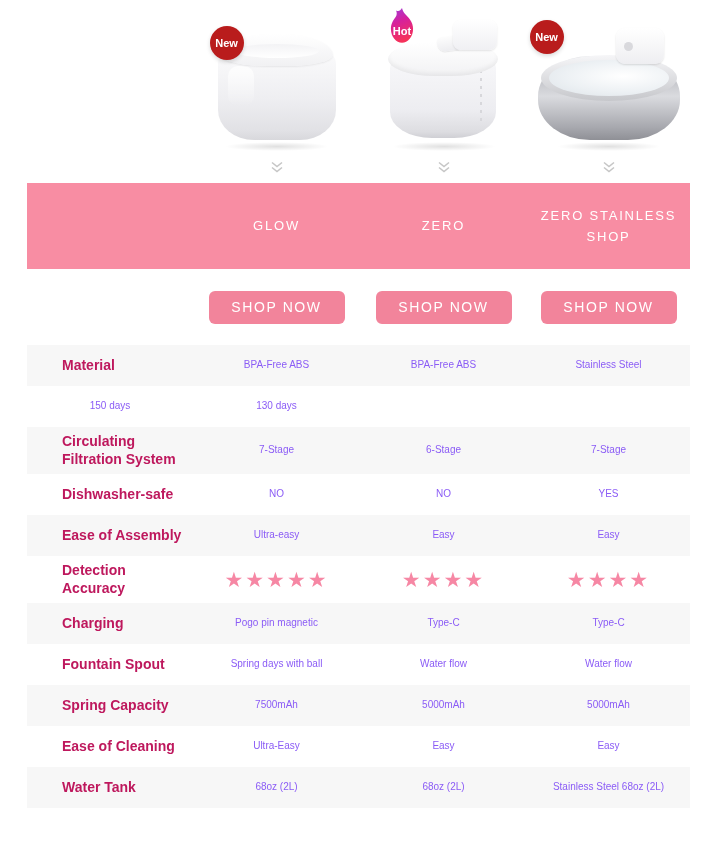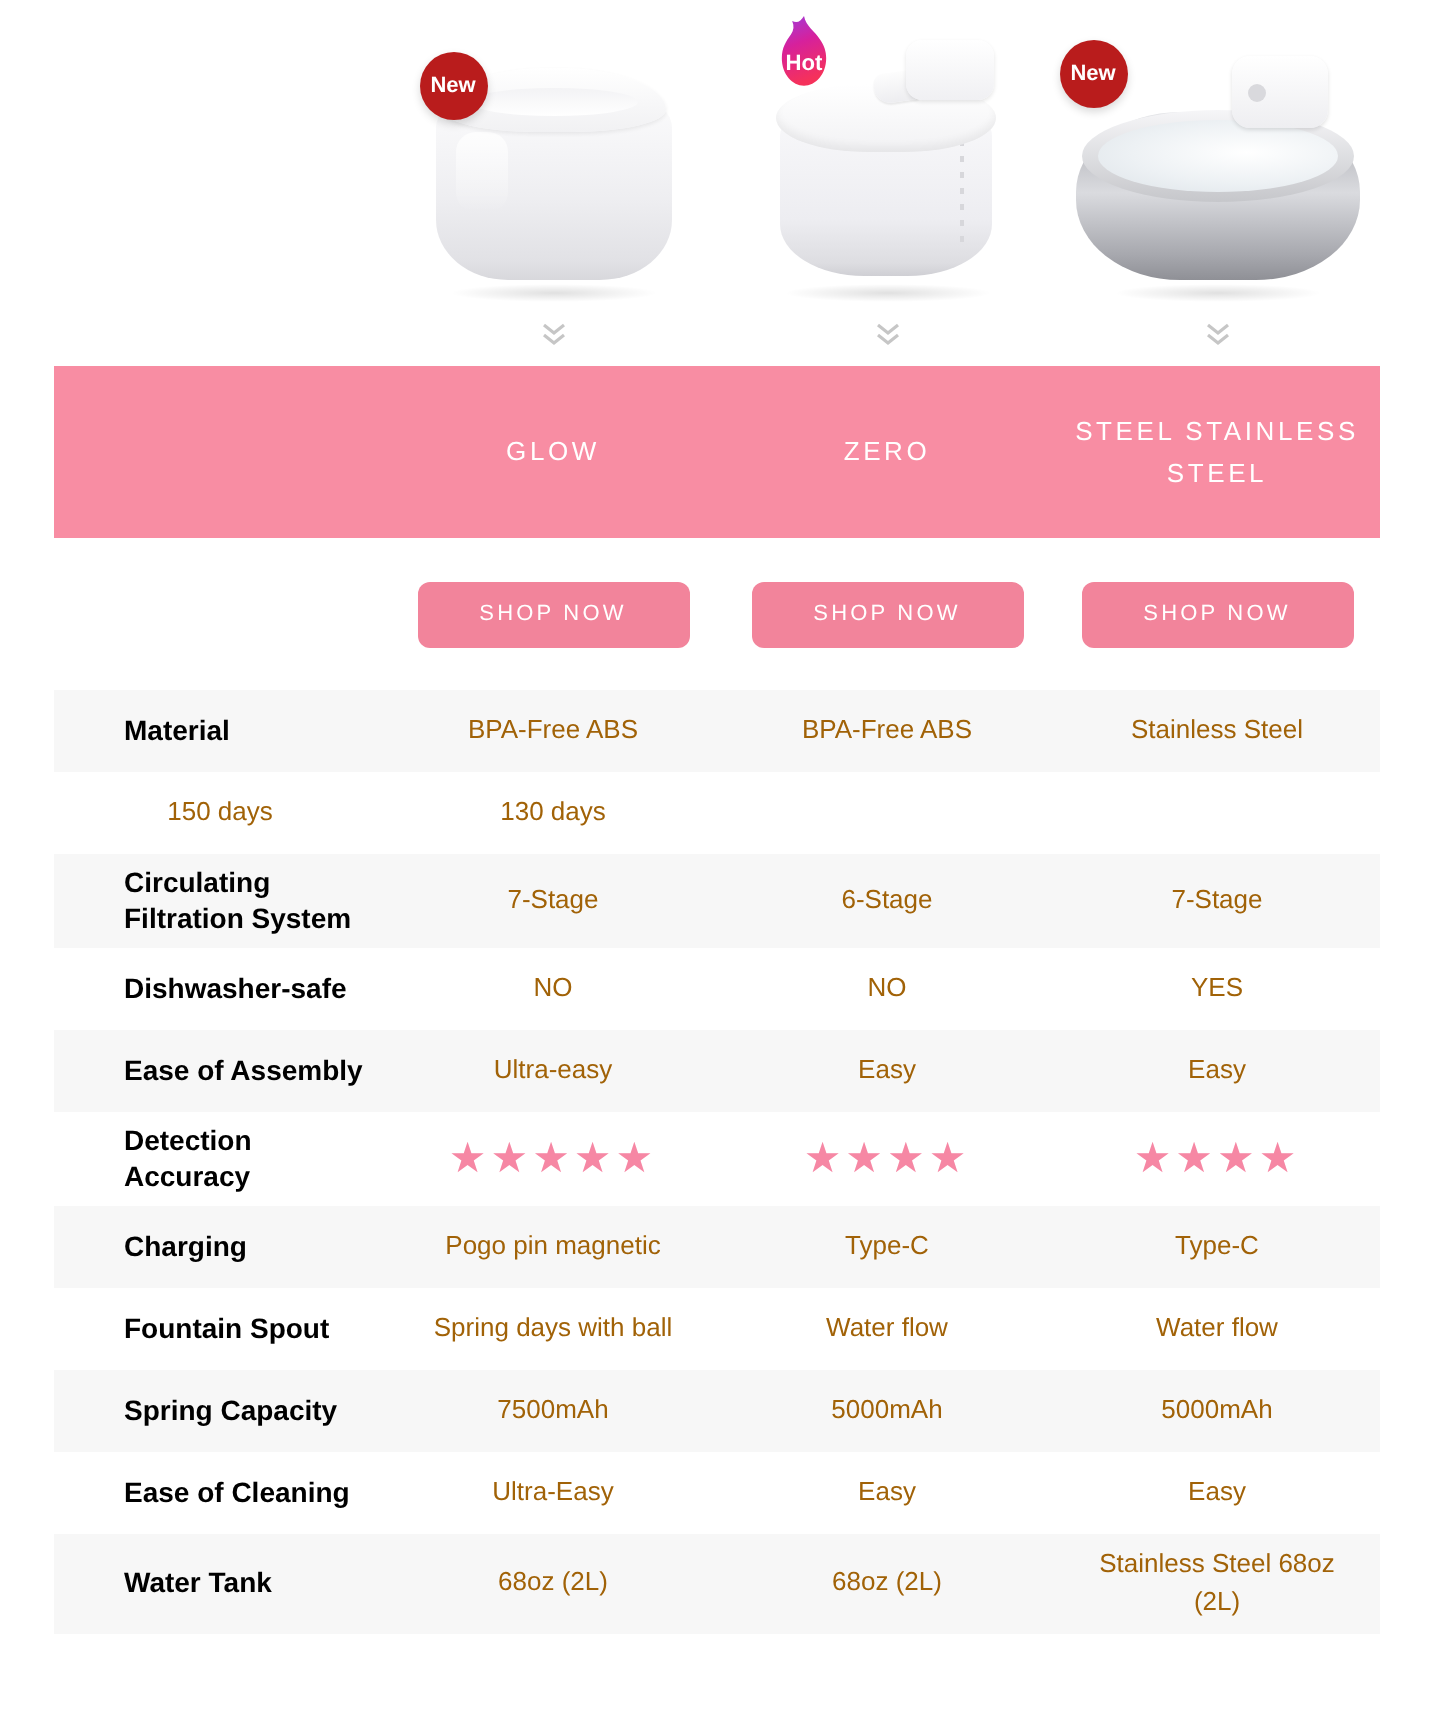--- a/index.html
+++ b/index.html
@@ -80,29 +80,29 @@
 
   
   .name-bar { height:86px; align-items:center; background:#F88DA3; }
   .col-name { color:#ffffff; font-size:13px; letter-spacing:1.8px; line-height:1.65;
     text-align:center; padding:0 6px; }
 
   
   .shop-row { height:76px; align-items:center; }
   .shop-btn { display:block; margin:0 auto; width:136px; height:33px;
     background:#F2849B; color:#ffffff; border:none; border-radius:6px;
-    font-family:inherit; font-size:11px; letter-spacing:1.6px; cursor:pointer; }
+    font-family:inherit; font-size:14px; letter-spacing:1.6px; cursor:pointer; }
 
   
   .t-row { align-items:center; min-height:41px; padding:6px 0; }
   .t-row:nth-child(odd) { background:#F7F7F7; }
-  .t-label { padding-left:35px; font-size:14px; font-weight:600; color:#000000;
+  .t-label { padding-left:35px; font-size:14px; font-weight:600; color:#be185d;
     line-height:1.25; }
   .t-label span { display:inline-block; max-width:122px; }
-  .t-val { text-align:center; font-size:13px; color:#a16207; line-height:1.45; padding:0 14px; }
+  .t-val { text-align:center; font-size:10px; color:#8b5cf6; line-height:1.45; padding:0 14px; }
   .t-val.stars { color:#F687A4; font-size:21px; letter-spacing:2px; line-height:1;
     white-space:nowrap; padding:0; }
 </style>
 </head>
 <body>
 
 <svg width="0" height="0" style="position:absolute">
   <defs>
     <linearGradient id="flameGrad" x1="0" y1="0" x2="0.25" y2="1">
       <stop offset="0%" stop-color="#A03CDB"></stop>
@@ -169,21 +169,21 @@
         <path d="M2 1.5 L7 5.5 L12 1.5" fill="none" stroke="#c6c6c6" stroke-width="1.6"></path>
         <path d="M2 6.5 L7 10.5 L12 6.5" fill="none" stroke="#c6c6c6" stroke-width="1.6"></path>
       </svg>
     </div>
   </div>
 
   <div class="grid4 name-bar">
     <div></div>
     <div class="col-name">GLOW</div>
     <div class="col-name">ZERO</div>
-    <div class="col-name">STEEL STAINLESS STEEL</div>
+    <div class="col-name">ZERO STAINLESS SHOP</div>
   </div>
 
   <div class="grid4 shop-row">
     <div></div>
     <div>
         <button class="shop-btn">SHOP NOW</button>
       </div>
     <div>
         <button class="shop-btn">SHOP NOW</button>
       </div>

